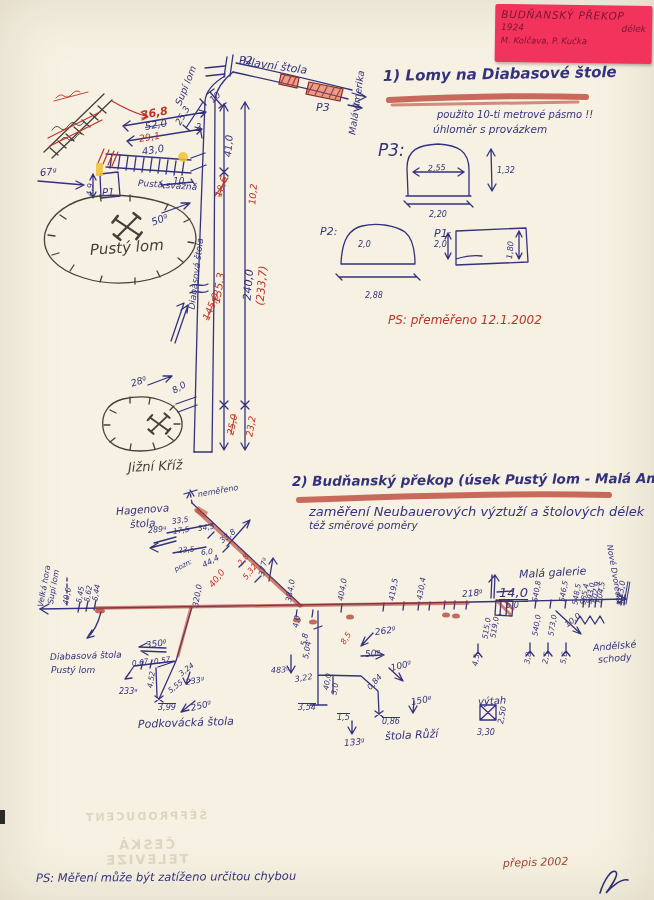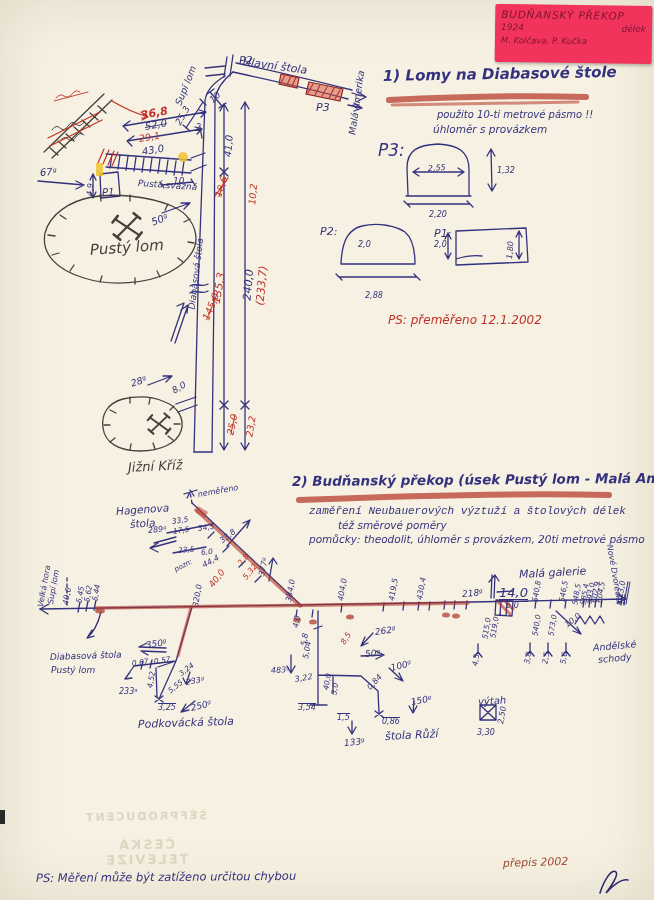--- a/index.html
+++ b/index.html
@@ -177,23 +177,22 @@
     </div>
     <div class="l3">M. Kolčava, P. Kučka</div>
   </div>
 
   <div class="tmpl" style="left:383px;top:68px;font-size:15px;color:#34327e;transform:rotate(-1deg);font-weight:bold;">1) Lomy na Diabasové štole</div>
   <div class="tmpl" style="left:437px;top:109px;font-size:10px;color:#34327e;">použito 10-ti metrové pásmo !!</div>
   <div class="tmpl" style="left:433px;top:123px;font-size:10.5px;color:#34327e;">úhloměr s provázkem</div>
   <div class="tmpl" style="left:388px;top:314px;font-size:12px;color:#c03228;">PS: přeměřeno 12.1.2002</div>
 
   <div class="tmpl" style="left:292px;top:474px;font-size:13.5px;color:#34327e;font-weight:bold;transform:rotate(-0.5deg);">2) Budňanský překop (úsek Pustý lom - Malá Amerika)</div>
-  <div class="tmpl" style="left:309px;top:505px;font-size:11px;color:#34327e;font-family:Liberation Mono, monospace;">zaměření Neubauerových výztuží a štolových délek</div>
-  <div class="tmpl" style="left:309px;top:519px;font-size:10.5px;color:#34327e;margin-left:29px;">též směrové poměry</div>
-  <div class="tmpl" style="left:309px;top:533px;font-size:10.5px;color:#34327e;">pomůcky: theodolit, úhloměr s provázkem, 20ti metrové pásmo</div>
+  <div class="tmpl" style="left:309px;top:505px;font-size:13px;color:#34327e;">zaměření Neubauerových výztuží a štolových délek</div>
+  <div class="tmpl" style="left:309px;top:519px;font-size:10.5px;color:#34327e;">též směrové poměry</div>
 
   <div class="tmpl" style="left:36px;top:872px;font-size:11.5px;color:#34327e;transform:rotate(-0.5deg);">PS: Měření může být zatíženo určitou chybou</div>
   <div class="tmpl" style="left:503px;top:858px;font-size:11px;color:#9c4632;transform:rotate(-2deg);">přepis 2002</div>
 
   <div id="labels">
       <span class="lbl" style="left: 218px; top: 55px; font-size: 11px; color: rgb(52, 50, 126); transform: rotate(0deg); margin-left: 21px;">P2</span>
       <span class="lbl" style="left: 243px; top: 56px; font-size: 11px; color: rgb(52, 50, 126); transform: rotate(8deg);">Hlavní štola</span>
       <span class="lbl" style="left: 178px; top: 100px; font-size: 9.5px; color: rgb(52, 50, 126); transform: rotate(-68deg);">Supí lom</span>
       <span class="lbl" style="left: 316px; top: 102px; font-size: 11px; color: rgb(52, 50, 126); transform: rotate(0deg);">P3</span>
       <span class="lbl" style="left: 352px; top: 130px; font-size: 9.5px; color: rgb(52, 50, 126); transform: rotate(-82deg);">Malá Amerika</span>
@@ -282,21 +281,21 @@
       <span class="lbl" style="left: 344px; top: 739px; font-size: 9px; color: rgb(52, 50, 126); transform: rotate(-5deg);">133ᵍ</span>
       <span class="lbl" style="left: 385px; top: 731px; font-size: 11px; color: rgb(52, 50, 126); transform: rotate(-3deg);">štola Růží</span>
       <span class="lbl" style="left: 146px; top: 641px; font-size: 9px; color: rgb(52, 50, 126); transform: rotate(-8deg);">350ᵍ</span>
       <span class="lbl" style="left: 132px; top: 660px; font-size: 7.5px; color: rgb(52, 50, 126); transform: rotate(-8deg);">0,67</span>
       <span class="lbl" style="left: 154px; top: 658px; font-size: 7.5px; color: rgb(52, 50, 126); transform: rotate(-8deg);">0,57</span>
       <span class="lbl" style="left: 119px; top: 688px; font-size: 8px; color: rgb(52, 50, 126); transform: rotate(0deg);">233ᵍ</span>
       <span class="lbl" style="left: 150px; top: 684px; font-size: 7.5px; color: rgb(52, 50, 126); transform: rotate(-80deg);">4,52</span>
       <span class="lbl" style="left: 169px; top: 688px; font-size: 7.5px; color: rgb(52, 50, 126); transform: rotate(-38deg);">5,55</span>
       <span class="lbl" style="left: 180px; top: 671px; font-size: 7.5px; color: rgb(52, 50, 126); transform: rotate(-38deg);">3,24</span>
       <span class="lbl" style="left: 186px; top: 679px; font-size: 8px; color: rgb(52, 50, 126); transform: rotate(-10deg);">233ᵍ</span>
-      <span class="lbl over" style="left: 158px; top: 703px; font-size: 8px; color: rgb(52, 50, 126); transform: rotate(0deg);">3,25</span>
+      <span class="lbl over" style="left: 158px; top: 703px; font-size: 8px; color: rgb(52, 50, 126); transform: rotate(0deg);">3,99</span>
       <span class="lbl" style="left: 191px; top: 704px; font-size: 9px; color: rgb(52, 50, 126); transform: rotate(-14deg);">250ᵍ</span>
       <span class="lbl" style="left: 138px; top: 719px; font-size: 11px; color: rgb(52, 50, 126); transform: rotate(-2deg);">Podkovácká štola</span>
       <span class="lbl" style="left: 462px; top: 590px; font-size: 9px; color: rgb(52, 50, 126); transform: rotate(-5deg);">218ᵍ</span>
       <span class="lbl dunder" style="left: 499px; top: 586px; font-size: 13px; color: rgb(52, 50, 126); transform: rotate(0deg);">14,0</span>
       <span class="lbl" style="left: 506px; top: 602px; font-size: 8px; color: rgb(52, 50, 126); transform: rotate(0deg);">6,0</span>
       <span class="lbl" style="left: 519px; top: 569px; font-size: 11px; color: rgb(52, 50, 126); transform: rotate(-3deg);">Malá galerie</span>
       <span class="lbl" style="left: 485px; top: 635px; font-size: 7.5px; color: rgb(52, 50, 126); transform: rotate(-80deg);">515,0</span>
       <span class="lbl" style="left: 493px; top: 634px; font-size: 7.5px; color: rgb(52, 50, 126); transform: rotate(-80deg);">519,0</span>
       <span class="lbl" style="left: 535px; top: 598px; font-size: 7.5px; color: rgb(52, 50, 126); transform: rotate(-80deg);">540,8</span>
       <span class="lbl" style="left: 562px; top: 598px; font-size: 7.5px; color: rgb(52, 50, 126); transform: rotate(-80deg);">546,5</span>

